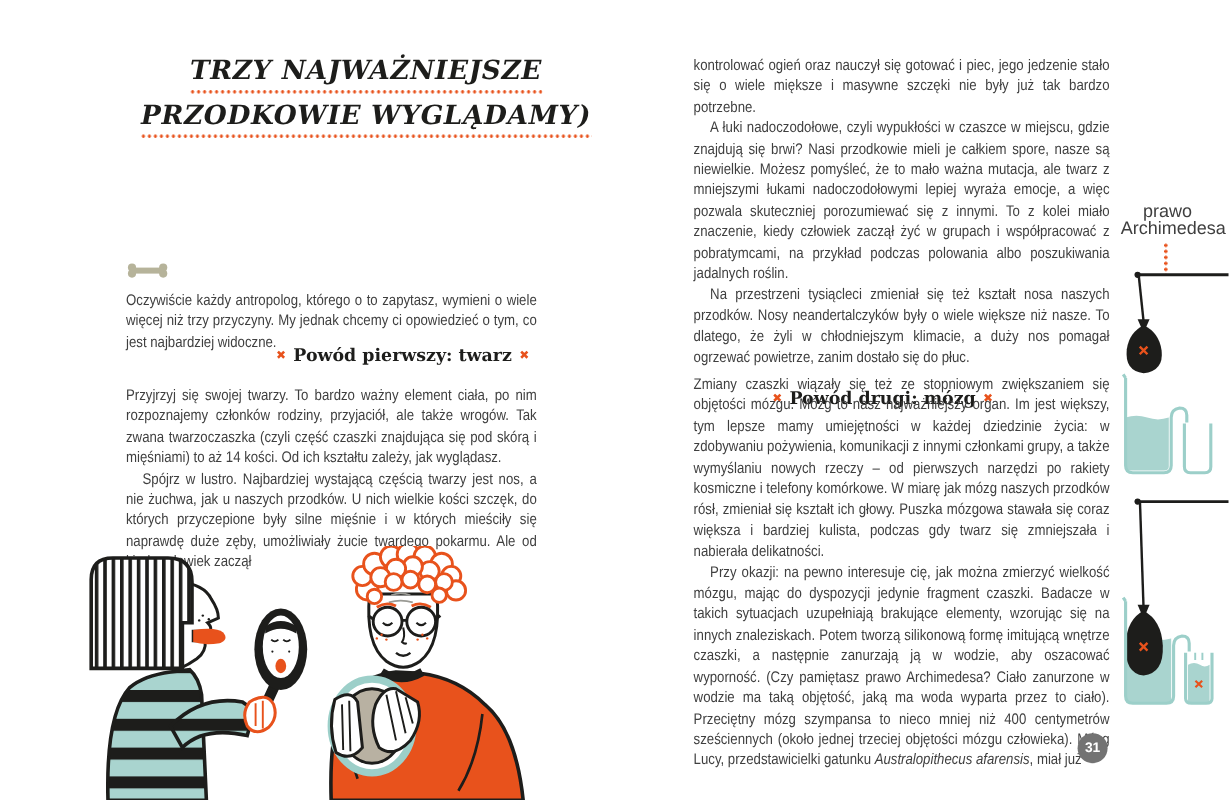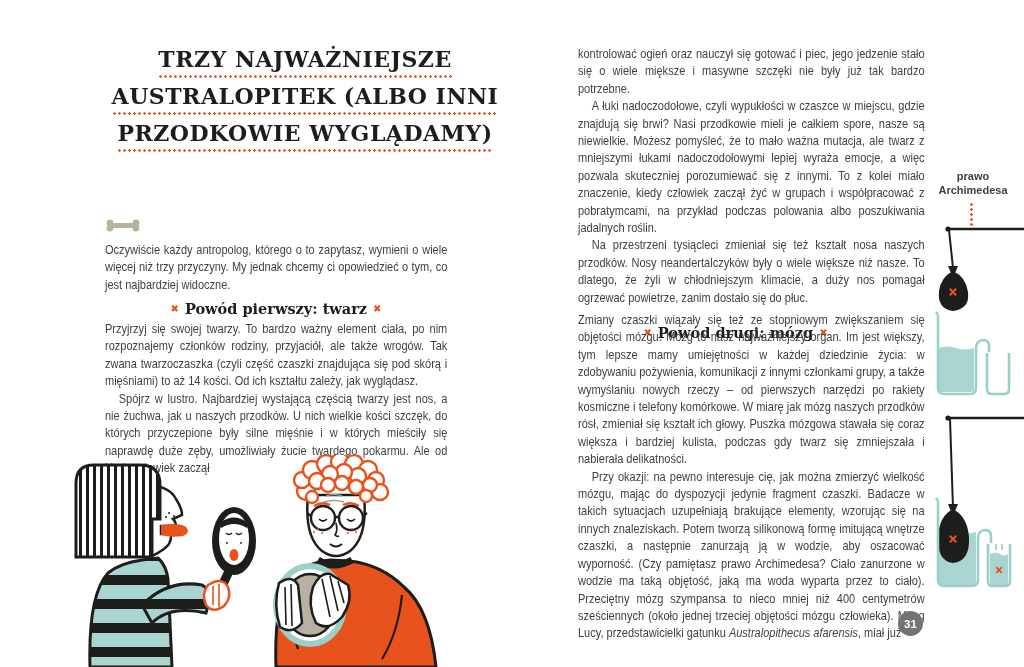--- a/index.html
+++ b/index.html
@@ -5,68 +5,67 @@
   html,body{margin:0;padding:0;}
   body{width:1024px;height:667px;background:#ffffff;overflow:hidden;
        font-family:"Liberation Sans",sans-serif;color:#3f3f3f;}
   .page{position:relative;width:1024px;height:667px;background:#fff;}
   .abs{position:absolute;}
   .narrow{transform:scaleX(0.86);transform-origin:0 0;}
 
   
   .title{left:98px;top:46px;width:414px;text-align:center;
          font-family:"DejaVu Serif",serif;font-weight:bold;font-size:22px;
-         line-height:26px;color:#1d1d1b;letter-spacing:0.5px;}
+         line-height:26px;color:#1d1d1b;letter-spacing:0.5px;font-style:italic;}
   .tline{display:block;margin-bottom:5px;}
   .tline > span{display:inline-block;padding-bottom:6px;
      background-image:radial-gradient(circle,#e8521c 1.15px,transparent 1.45px);
      background-size:5px 3px;background-repeat:repeat-x;background-position:0 100%;}
 
   
   .col{font-size:12.8px;line-height:17.4px;text-align:justify;}
   .col p{margin:0;}
   .col p.indent{text-indent:16px;}
   .bonewrap{left:105px;top:219px;width:342px;text-align:center;height:14px;}
   .intro{left:105px;top:241px;width:398px;}
   .body1{left:105px;top:320px;width:398px;}
   .rp1{left:578px;top:45px;width:403px;}
   .rp2{left:578px;top:311px;width:403px;}
 
   
   .xhead{font-family:"DejaVu Serif",serif;font-weight:bold;font-size:14.5px;
          color:#1d1d1b;text-align:center;}
-  .xhead1{left:105px;top:300px;width:342px;}
+  .xhead1{left:105px;top:288px;width:342px;text-align:right;}
   .xhead2{left:562px;top:288px;width:347px;margin-top:36px;}
   .xmark{color:#e8521c;font-size:10px;vertical-align:2px;margin:0 6px;
          font-family:"DejaVu Sans",sans-serif;}
 
   .ital{font-style:italic;}
 
   
-  .archlabel{left:934px;top:170px;width:78px;text-align:center;font-weight:bold;
-             font-size:11px;line-height:13.5px;color:#3f3f3f;}
+  .archlabel{left:934px;top:170px;width:78px;text-align:center;font-weight:normal;
+             font-size:15px;line-height:13.5px;color:#3f3f3f;}
   .archdots{left:970px;top:202px;width:3px;height:26px;
      background-image:radial-gradient(circle,#e8521c 1.2px,transparent 1.5px);
      background-size:3px 5px;background-repeat:repeat-y;}
 
   
   .pageno{left:898px;top:611px;width:25px;height:25px;border-radius:50%;
           background:#737373;color:#ffffff;font-size:11.5px;font-weight:bold;
           display:flex;align-items:center;justify-content:center;}
 
   svg{display:block;}
 </style>
 </head>
 <body>
 
 <div class="page">
 
   <div class="abs title">
     <span class="tline"><span>TRZY NAJWAŻNIEJSZE</span></span>
-    <span class="tline"><span>AUSTRALOPITEK (ALBO INNI</span></span>
     <span class="tline"><span>PRZODKOWIE WYGLĄDAMY)</span></span>
   </div>
 
   <div class="abs bonewrap">
     <svg width="36" height="13" viewBox="0 0 36 13" aria-hidden="true">
       <g fill="#b6b39a">
         <circle cx="5" cy="4" r="3.4"></circle>
           <circle cx="5" cy="9" r="3.4"></circle>
         <circle cx="31" cy="4" r="3.4"></circle>
           <circle cx="31" cy="9" r="3.4"></circle>

